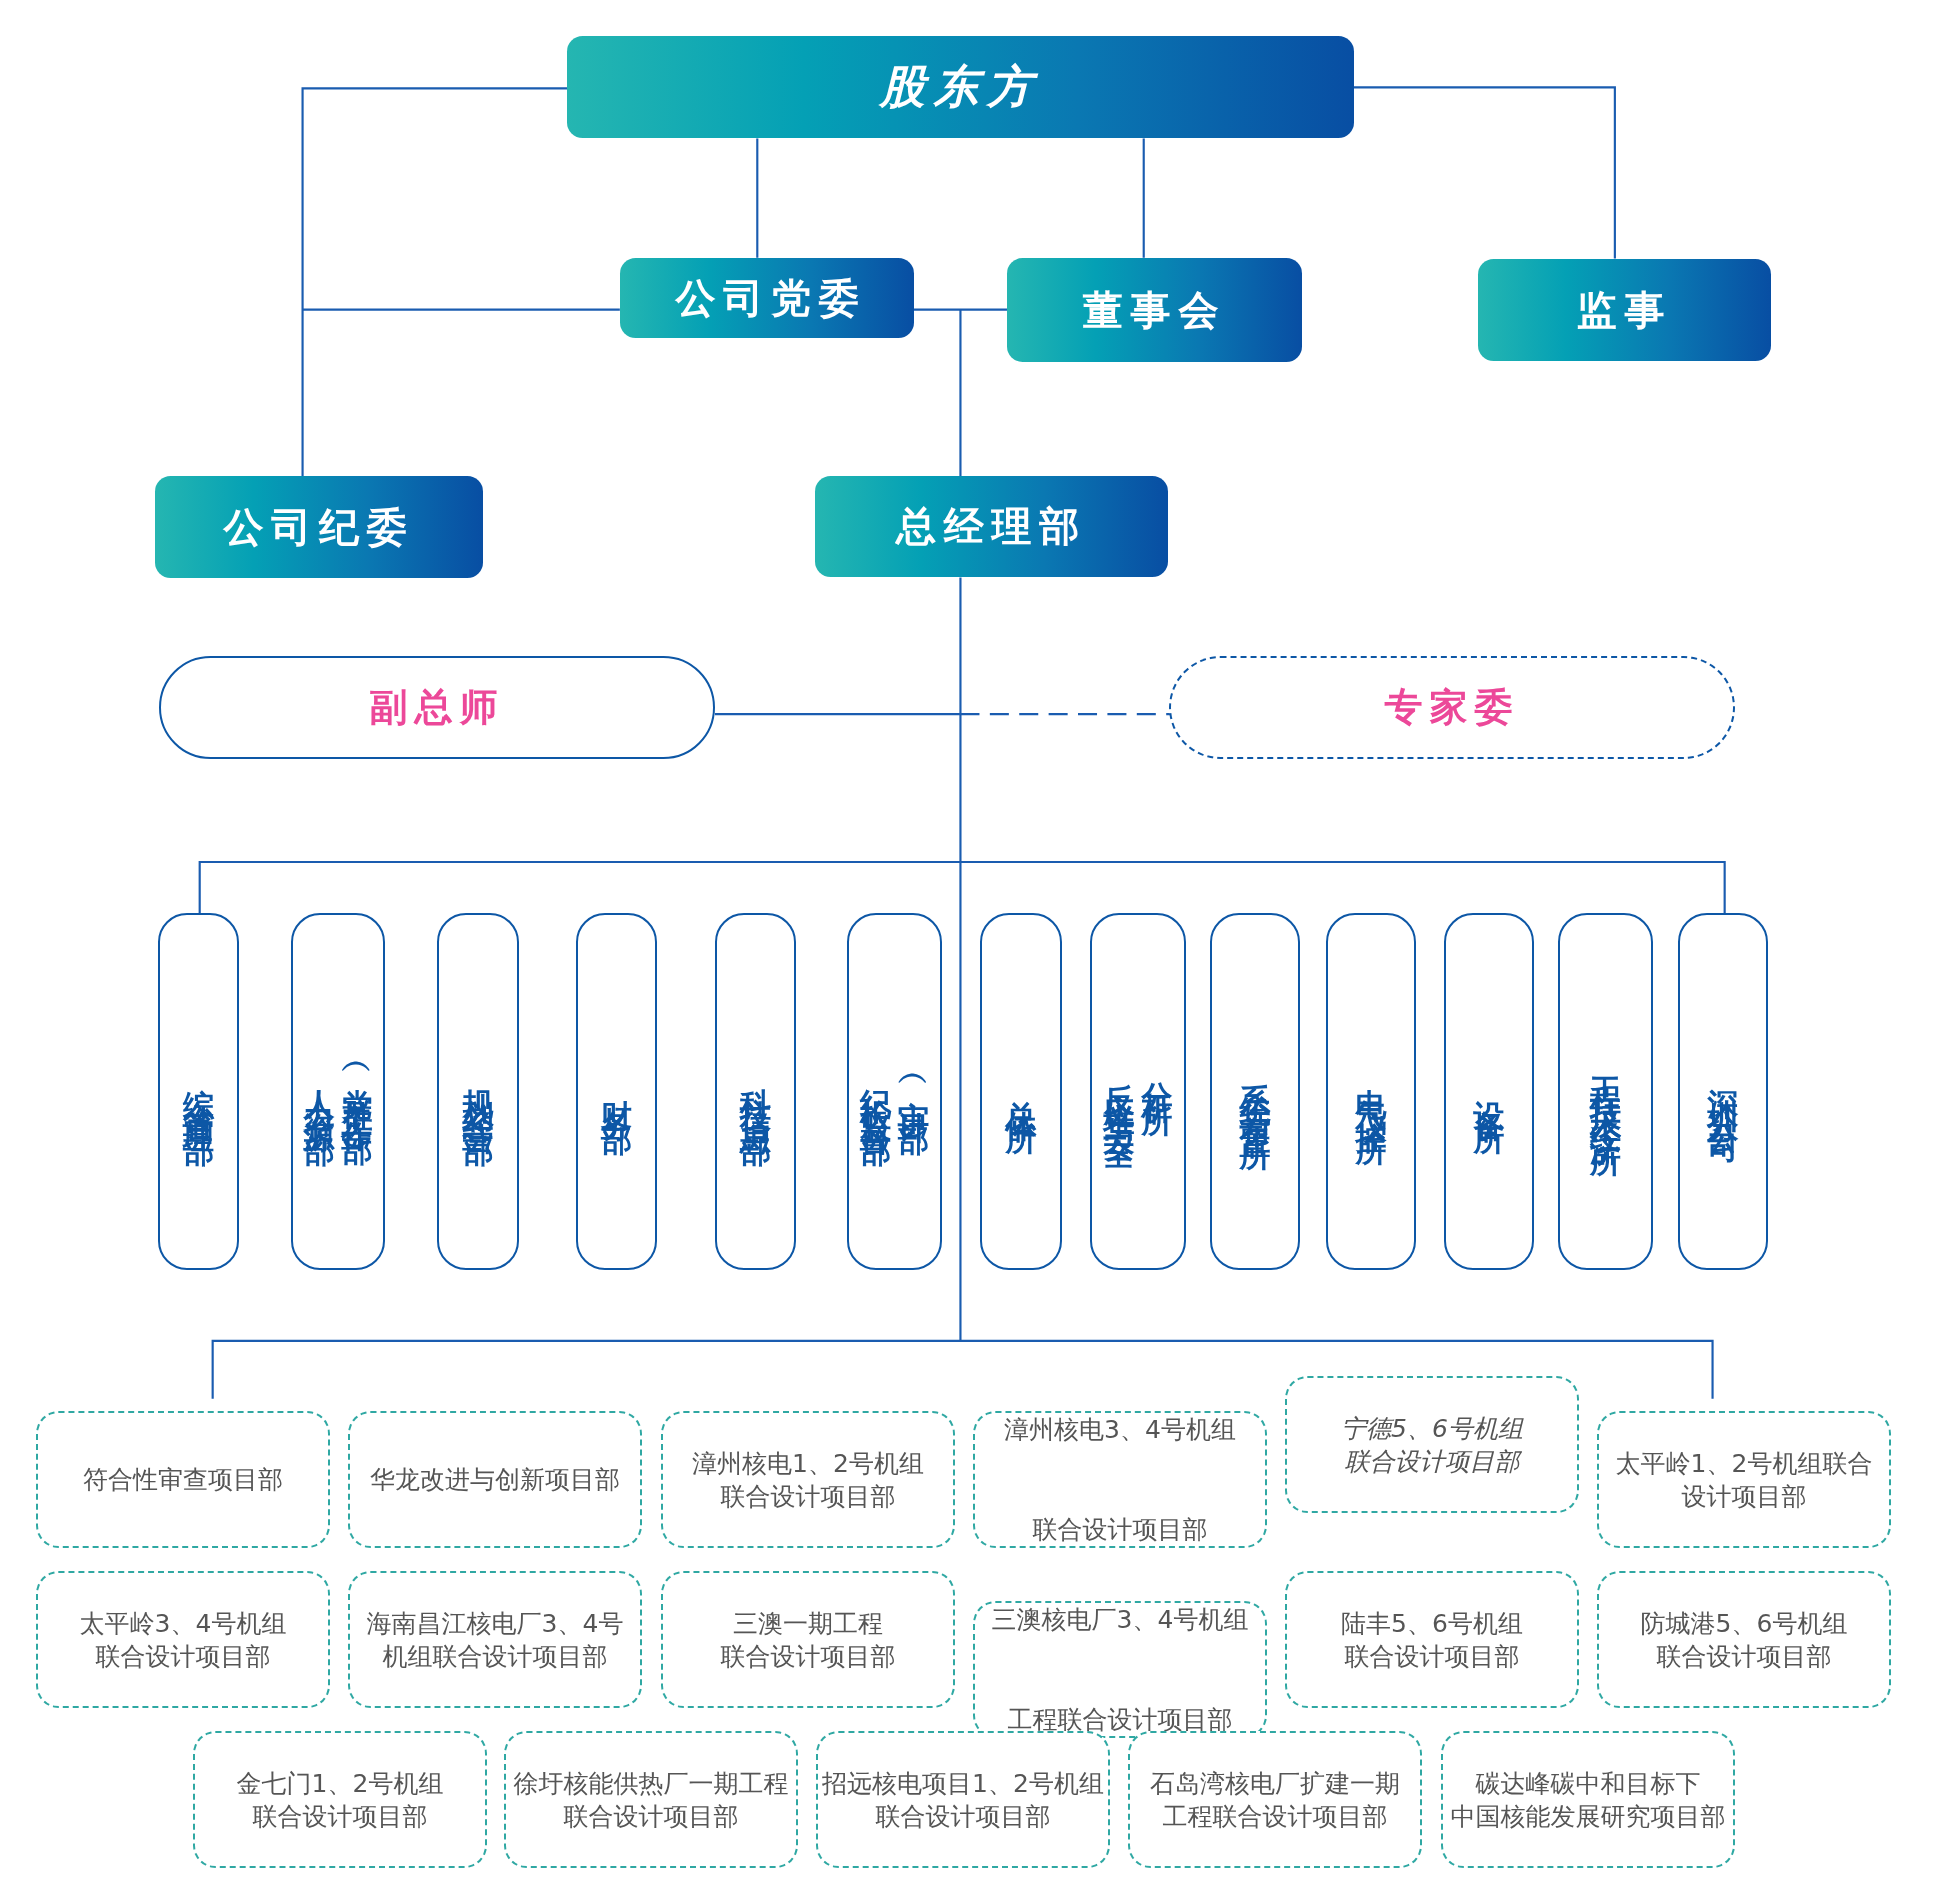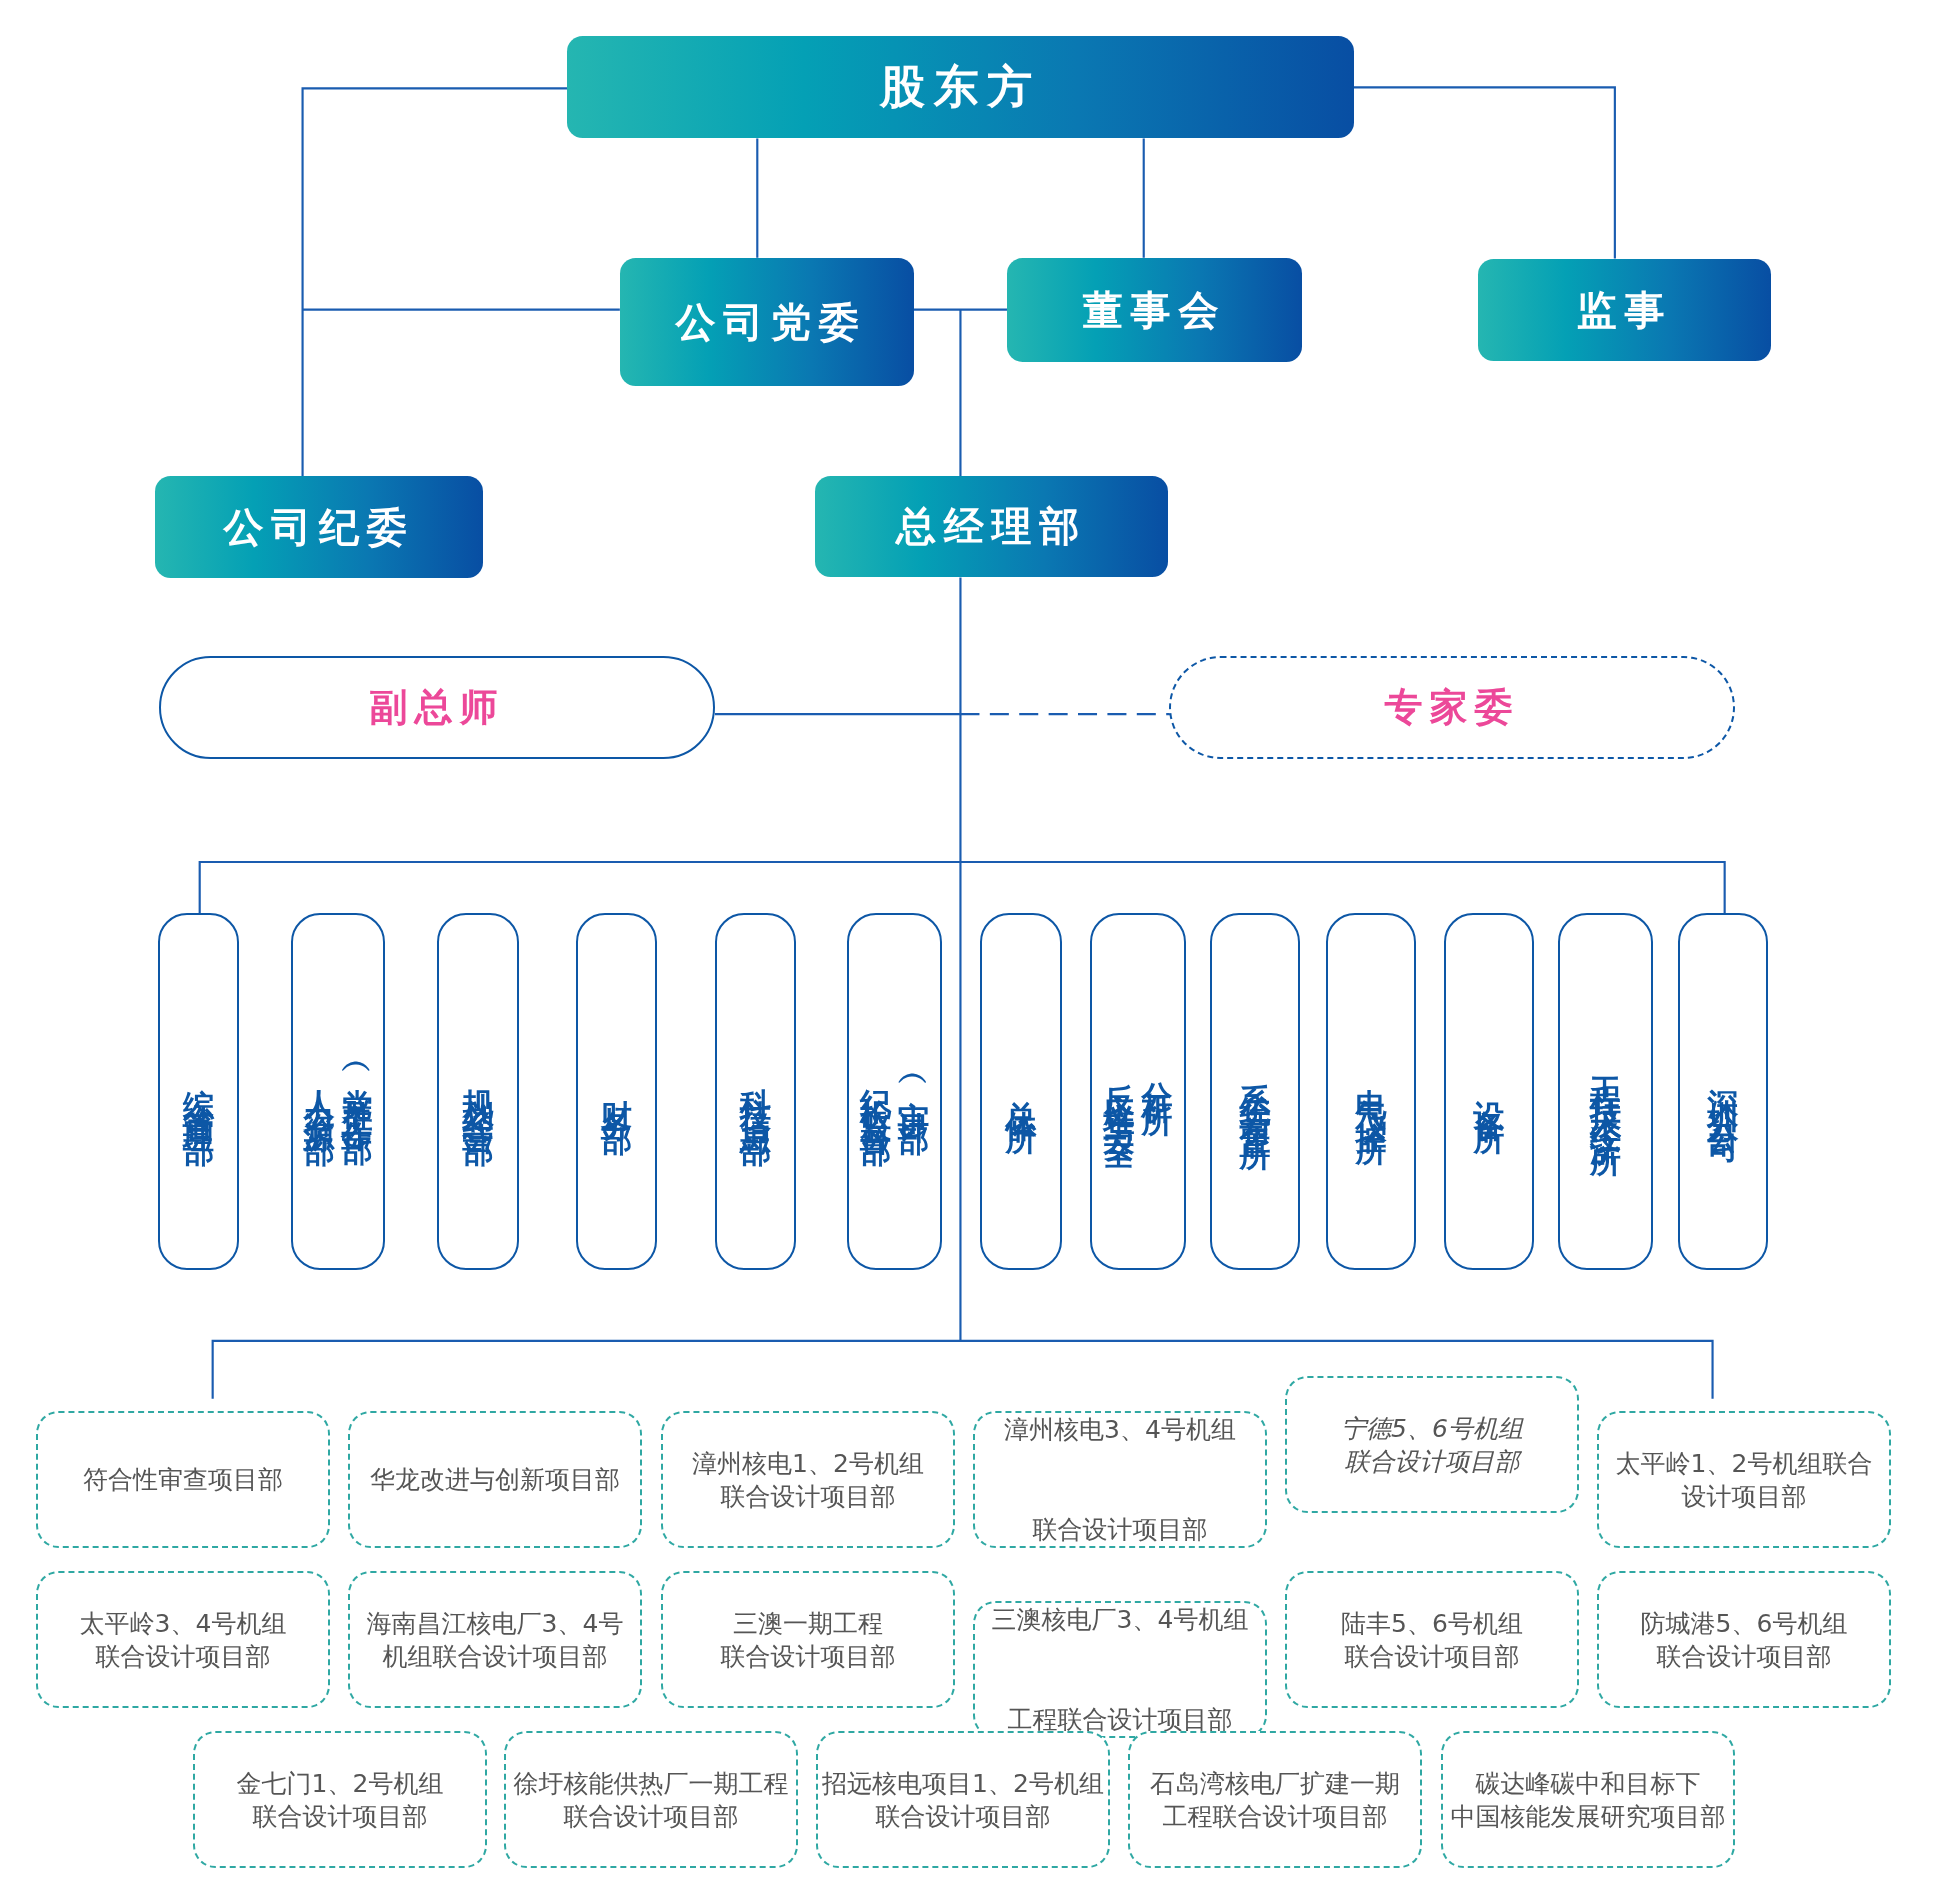--- a/index.html
+++ b/index.html
@@ -5,21 +5,21 @@
   html, body { margin: 0; padding: 0; background: #ffffff; }
   body { width: 1933px; height: 1903px; position: relative; overflow: hidden;
          font-family: "DejaVu Sans", "Liberation Sans", sans-serif; }
   #chart { position: absolute; left: 0; top: 0; width: 1933px; height: 1903px; }
   svg.lines { position: absolute; left: 0; top: 0; width: 1933px; height: 1903px; }
   .node { position: absolute; box-sizing: border-box; display: flex;
           align-items: center; justify-content: center; text-align: center; }
   .grad { border-radius: 15.6px; color: #ffffff;
           background: linear-gradient(90deg, #25b6b1 0%, #04a0b5 30%, #0a78b2 65%, #084ea3 100%); }
   .grad .lbl { font-weight: bold; letter-spacing: 7.8px; }
-  .lvl0 .lbl { font-size: 45px; letter-spacing: 8.6px; }
+  .lvl0 .lbl { font-size: 45px; letter-spacing: 8.6px; font-style: italic; }
   .lvl1 .lbl { font-size: 40px; }
   .pill { border-radius: 52px; border: 2.2px solid #0d57a6; background: #fff; color: #ec4899; }
   .pill.dashed { border: 2.2px dashed #0d57a6; }
   .pill .lbl { font-size: 38px; font-weight: bold; letter-spacing: 7px; }
   .dept { border: 2.2px solid #0d57a6; border-radius: 29px; background: #fff;
           color: #0d57a6; flex-direction: row-reverse; gap: 7px; }
   .dept .col { writing-mode: vertical-rl; text-orientation: upright;
                font-size: 31px; font-weight: bold; line-height: 1; letter-spacing: 11.2px; }
   .dept .col.paren { font-size: 31px; }
   .proj { border: 2.2px dashed #2fa8a3; border-radius: 22.5px; background: #fff;
@@ -50,21 +50,21 @@
 
       <polyline points="231,1056 231,997 1995,997 1995,1056"></polyline>
 
       <polyline points="246,1618 246,1551 1981,1551 1981,1618"></polyline>
     </g>
   </svg>
 
   <div class="node grad lvl0" style="left:567px;top:36px;width:787px;height:102px;">
     <span class="lbl">股东方</span>
   </div>
-  <div class="node grad lvl1" style="left:620px;top:258px;width:294px;height:128px;padding-left:8px;">
+  <div class="node grad lvl1" style="left:620px;top:258px;width:294px;height:80px;padding-left:8px;">
     <span class="lbl">公司党委</span>
   </div>
   <div class="node grad lvl1" style="left:1007px;top:258px;width:295px;height:104px;">
     <span class="lbl">董事会</span>
   </div>
   <div class="node grad lvl1" style="left:1478px;top:259px;width:293px;height:102px;">
     <span class="lbl">监事</span>
   </div>
   <div class="node grad lvl1" style="left:155px;top:476px;width:328px;height:102px;">
     <span class="lbl">公司纪委</span>

